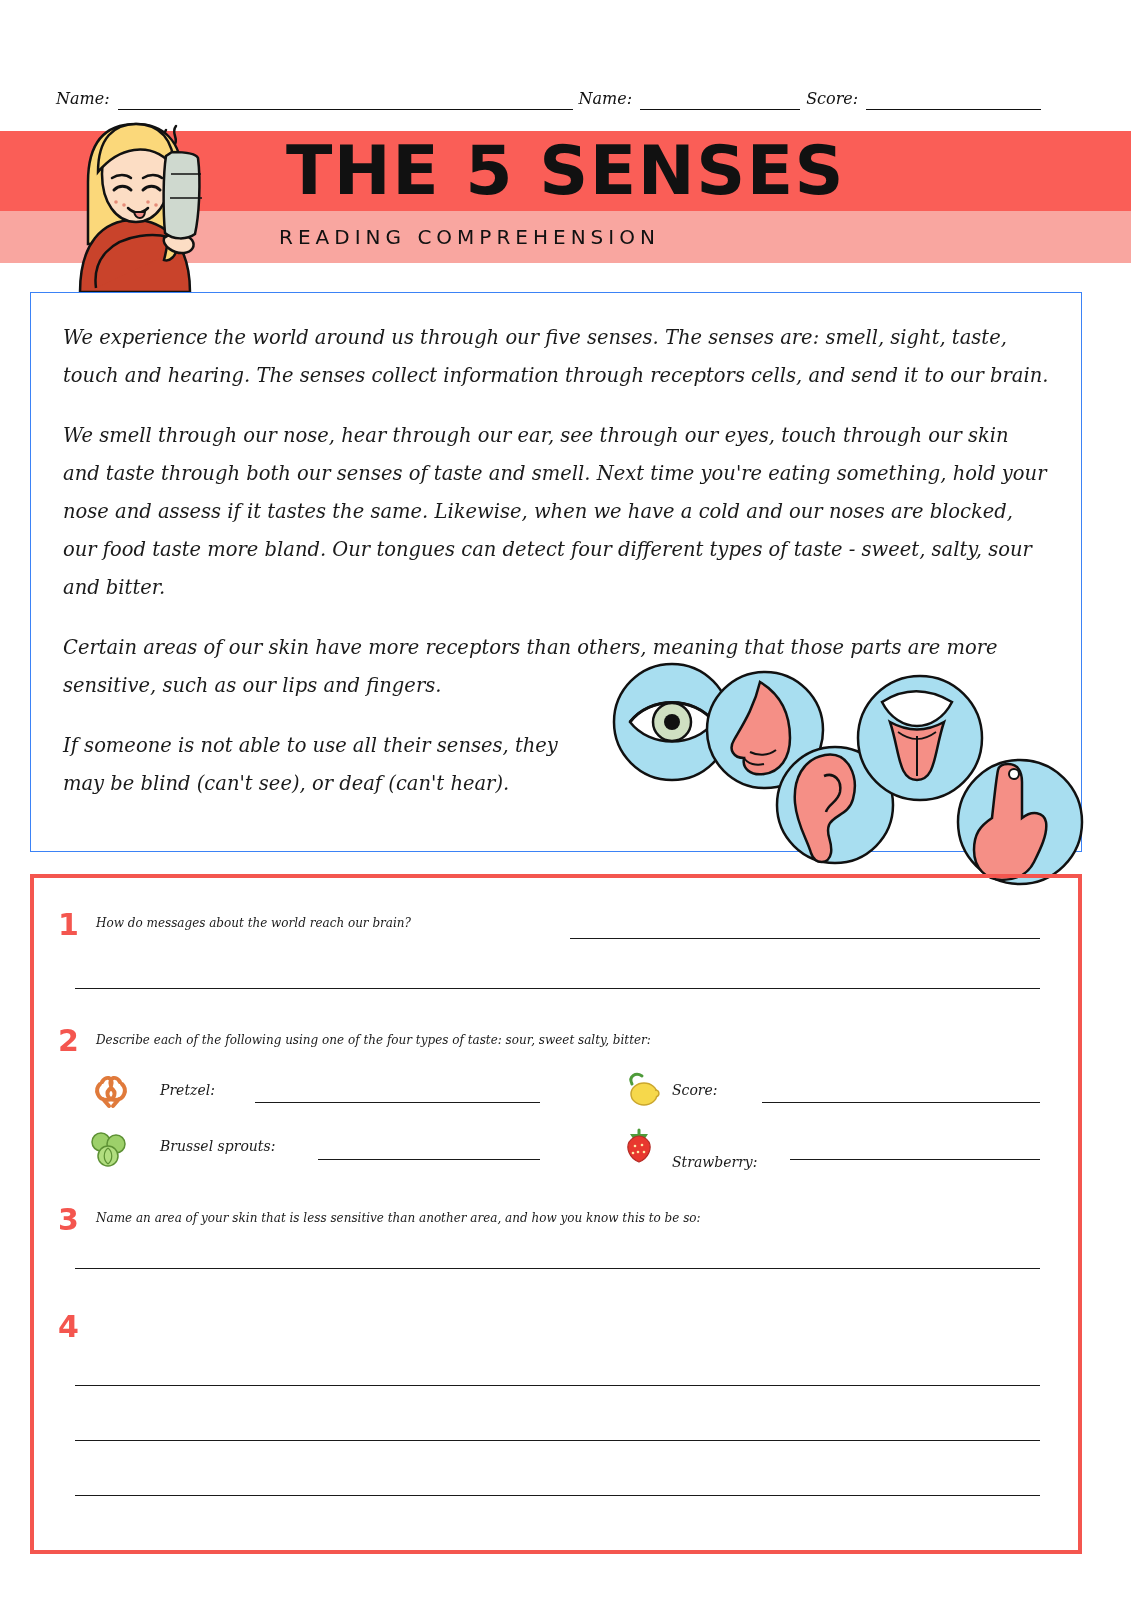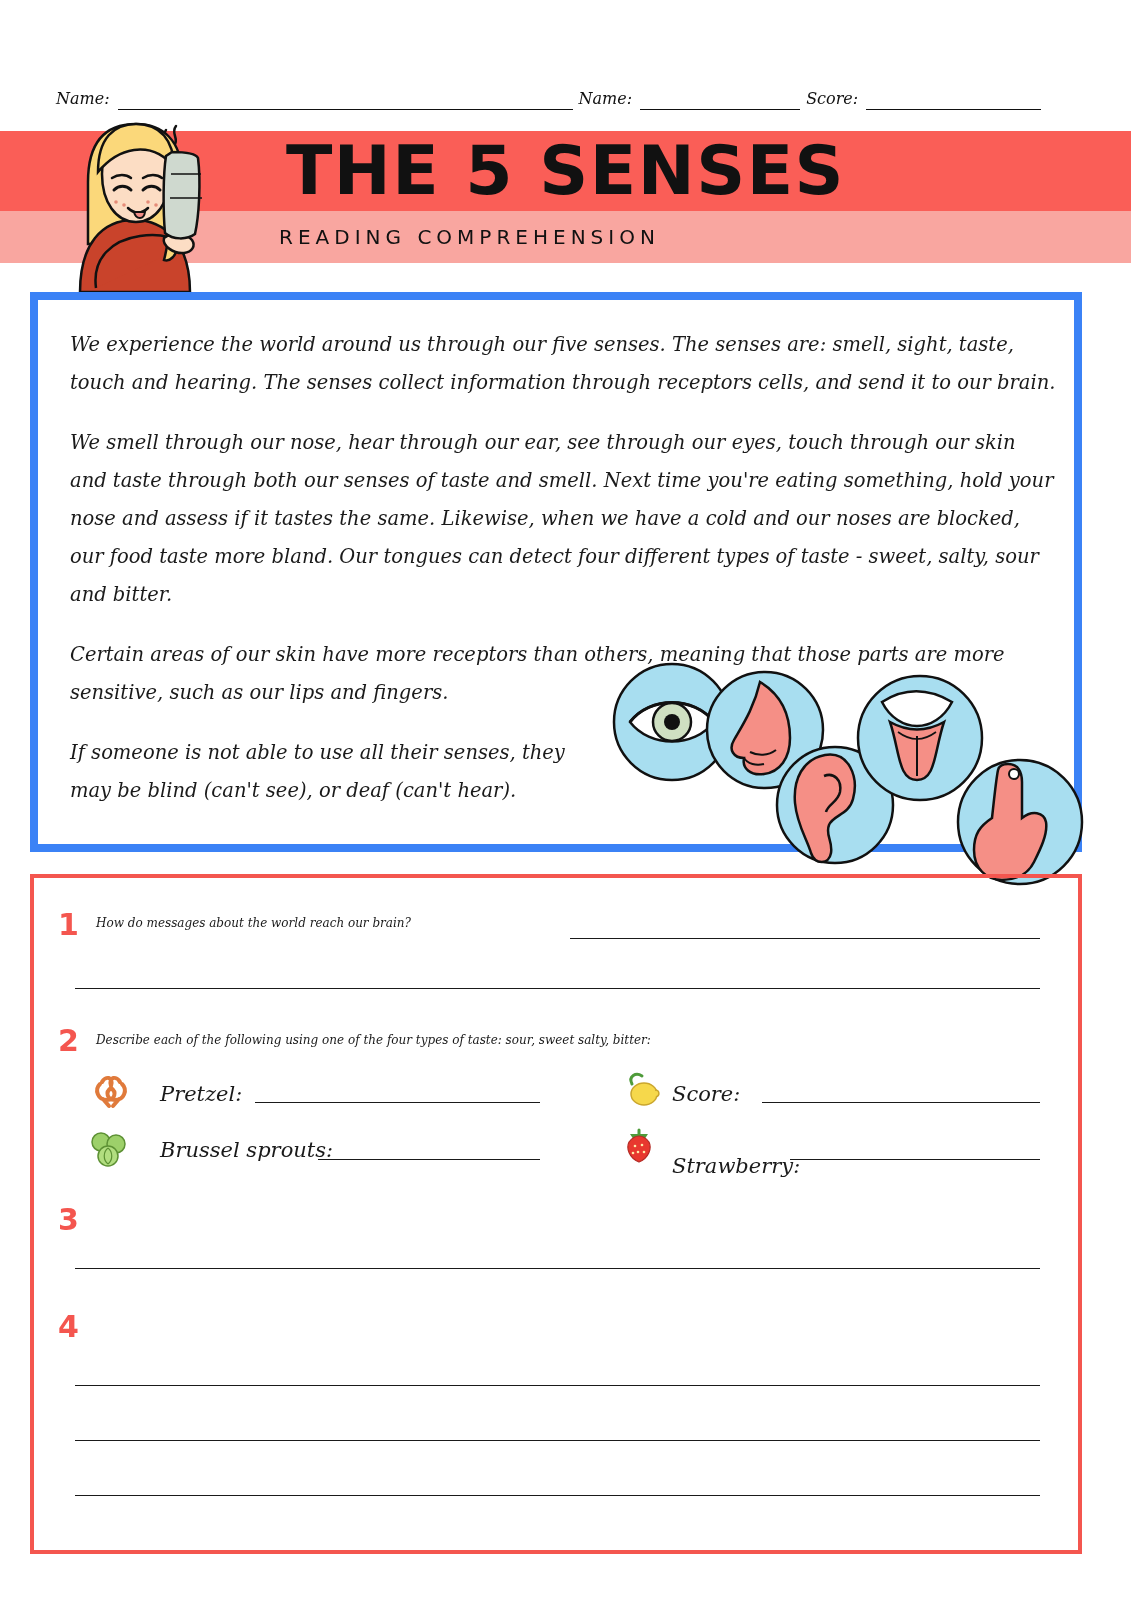--- a/index.html
+++ b/index.html
@@ -104,21 +104,21 @@
     height: 180px;
   }
 
   
   .passage-box {
     position: absolute;
     left: 30px;
     top: 292px;
     width: 1052px;
     height: 560px;
-    border: 8px solid #3b82f6;
+    border: 1px solid #3b82f6;
     box-sizing: border-box;
     background: #ffffff;
   }
   .passage-text {
     position: absolute;
     left: 32px;
     top: 26px;
     width: 988px;
     font-family: "DejaVu Serif", serif;
     font-size: 19.5px;
@@ -171,21 +171,21 @@
   }
   .aline {
     position: absolute;
     border-bottom: 1.5px solid #1a1a1a;
     height: 0;
   }
   .subitem-label {
     position: absolute;
     font-family: "DejaVu Serif", serif;
     font-style: italic;
-    font-size: 21px;
+    font-size: 14px;
     color: #1a1a1a;
     white-space: nowrap;
   }
   .food-icon {
     position: absolute;
     width: 42px;
     height: 42px;
   }
 </style>
 </head>
@@ -333,20 +333,21 @@
     <circle cx="17" cy="22" r="1.3" fill="#ffe9a8"></circle>
       <circle cx="24" cy="21" r="1.3" fill="#ffe9a8"></circle>
     <circle cx="20" cy="28" r="1.3" fill="#ffe9a8"></circle>
       <circle cx="26" cy="28" r="1.3" fill="#ffe9a8"></circle>
     <circle cx="15" cy="29" r="1.3" fill="#ffe9a8"></circle>
   </svg>
   <div class="subitem-label" style="left:672px; top:1138px;margin-top:16px;">Strawberry:</div>
   <div class="aline" style="left:790px; top:1159px; width:250px;"></div>
 
   <div class="qnum" style="left:58px; top:1205px;">3</div>
+  <div class="qtext" style="left:96px; top:1211px;">Name an area of your skin that is less sensitive than another area, and how you know this to be so:</div>
   <div class="aline" style="left:75px; top:1268px; width:965px;"></div>
 
   <div class="qnum" style="left:58px; top:1312px;">4</div>
   <div class="aline" style="left:75px; top:1385px; width:965px;"></div>
   <div class="aline" style="left:75px; top:1440px; width:965px;"></div>
   <div class="aline" style="left:75px; top:1495px; width:965px;"></div>
 
 </div>
 
 </body></html>

